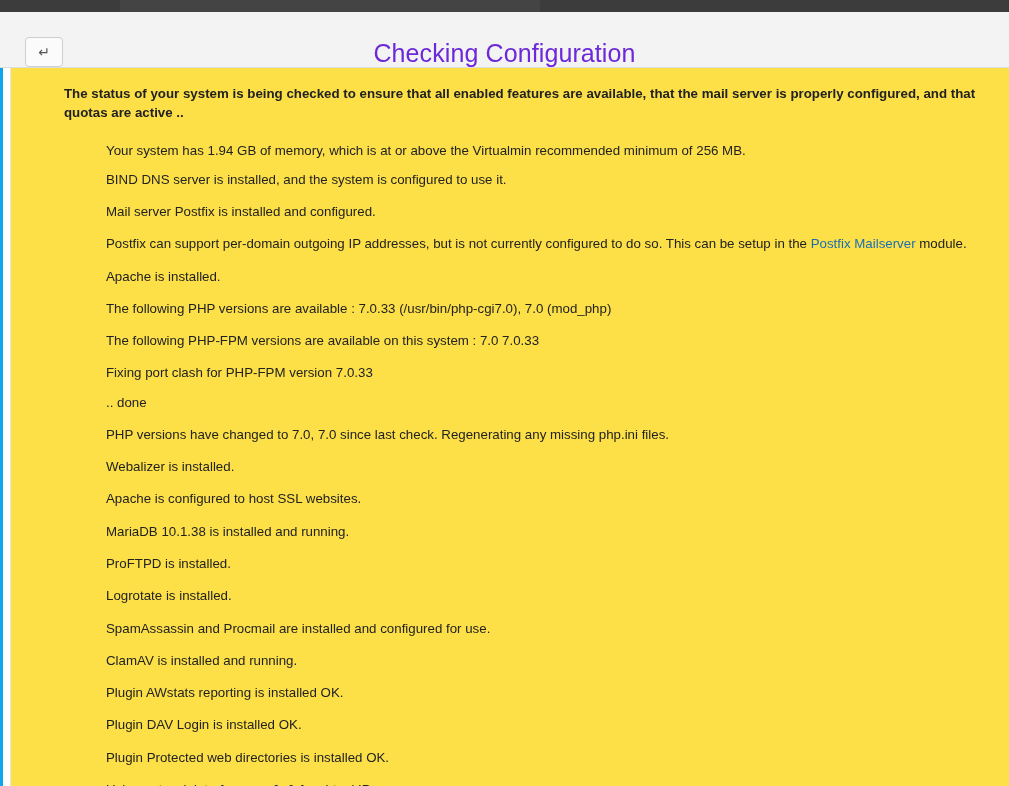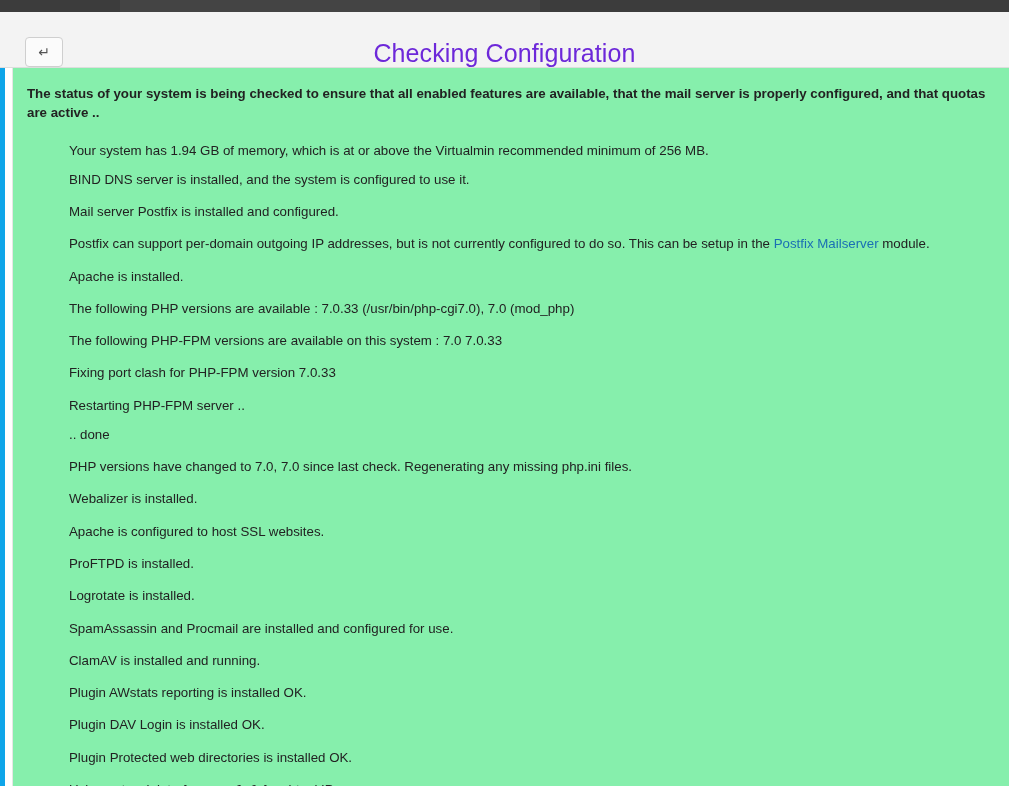--- a/index.html
+++ b/index.html
@@ -63,23 +63,24 @@
     font-size: 25px;
     color: #6d28d9;
     font-weight: normal;
     letter-spacing: 0.1px;
   }
   
   .content-wrap {
     position: relative;
     height: 718px;
     box-sizing: border-box;
-    border-left: 5px solid #0ea5e9;
-    background: #86efac;
+    border-left: 3px solid #0ea5e9;
+    background: #fde047;
     overflow: hidden;
+    padding-left: 39px;
   }
   .content {
     padding: 16px 20px 0 22px;
   }
   .intro {
     font-size: 13.3px;
     font-weight: bold;
     color: #222222;
     line-height: 1.45;
     margin: 0 0 4px 0;
@@ -146,26 +147,26 @@
 
       <div class="line">Mail server Postfix is installed and configured.</div>
 
       <div class="line"><span>Postfix can support per-domain outgoing IP addresses, but is not currently configured to do so. This can be setup in the </span><a class="link" href="#">Postfix Mailserver</a><span> module.</span></div>
 
       <div class="line">Apache is installed.</div>
       <div class="line">The following PHP versions are available : 7.0.33 (/usr/bin/php-cgi7.0), 7.0 (mod_php)</div>
       <div class="line">The following PHP-FPM versions are available on this system : 7.0 7.0.33</div>
       <div class="line">Fixing port clash for PHP-FPM version 7.0.33</div>
 
-      <div class="line">Restarting PHP-FPM server ..</div>
       <div class="line tight">.. done</div>
 
       <div class="line">PHP versions have changed to 7.0, 7.0 since last check. Regenerating any missing php.ini files.</div>
       <div class="line">Webalizer is installed.</div>
       <div class="line">Apache is configured to host SSL websites.</div>
+      <div class="line">MariaDB 10.1.38 is installed and running.</div>
       <div class="line">ProFTPD is installed.</div>
       <div class="line">Logrotate is installed.</div>
       <div class="line">SpamAssassin and Procmail are installed and configured for use.</div>
       <div class="line">ClamAV is installed and running.</div>
       <div class="line">Plugin AWstats reporting is installed OK.</div>
       <div class="line">Plugin DAV Login is installed OK.</div>
       <div class="line">Plugin Protected web directories is installed OK.</div>
 
       <div class="line"><span>Using network interface </span><code class="iface">enp1s0</code><span> for virtual IPs.</span></div>
 

